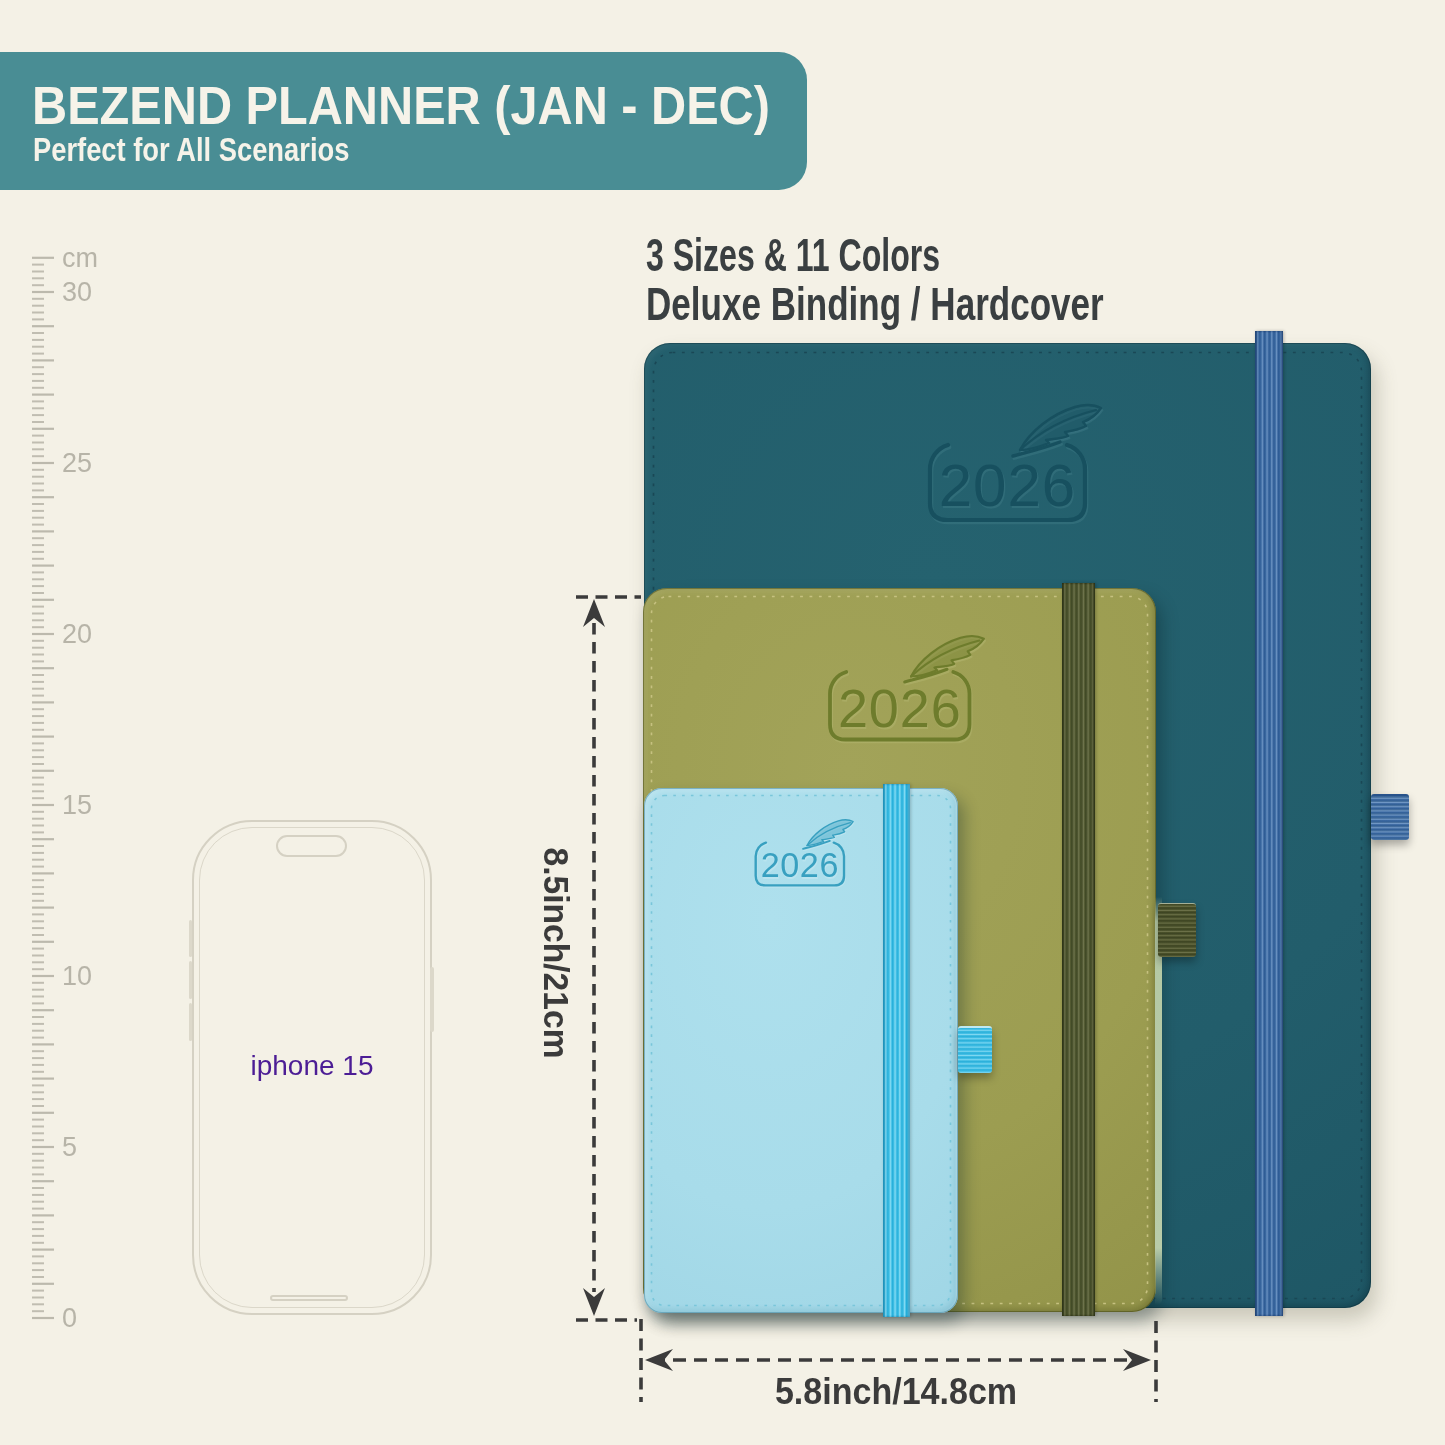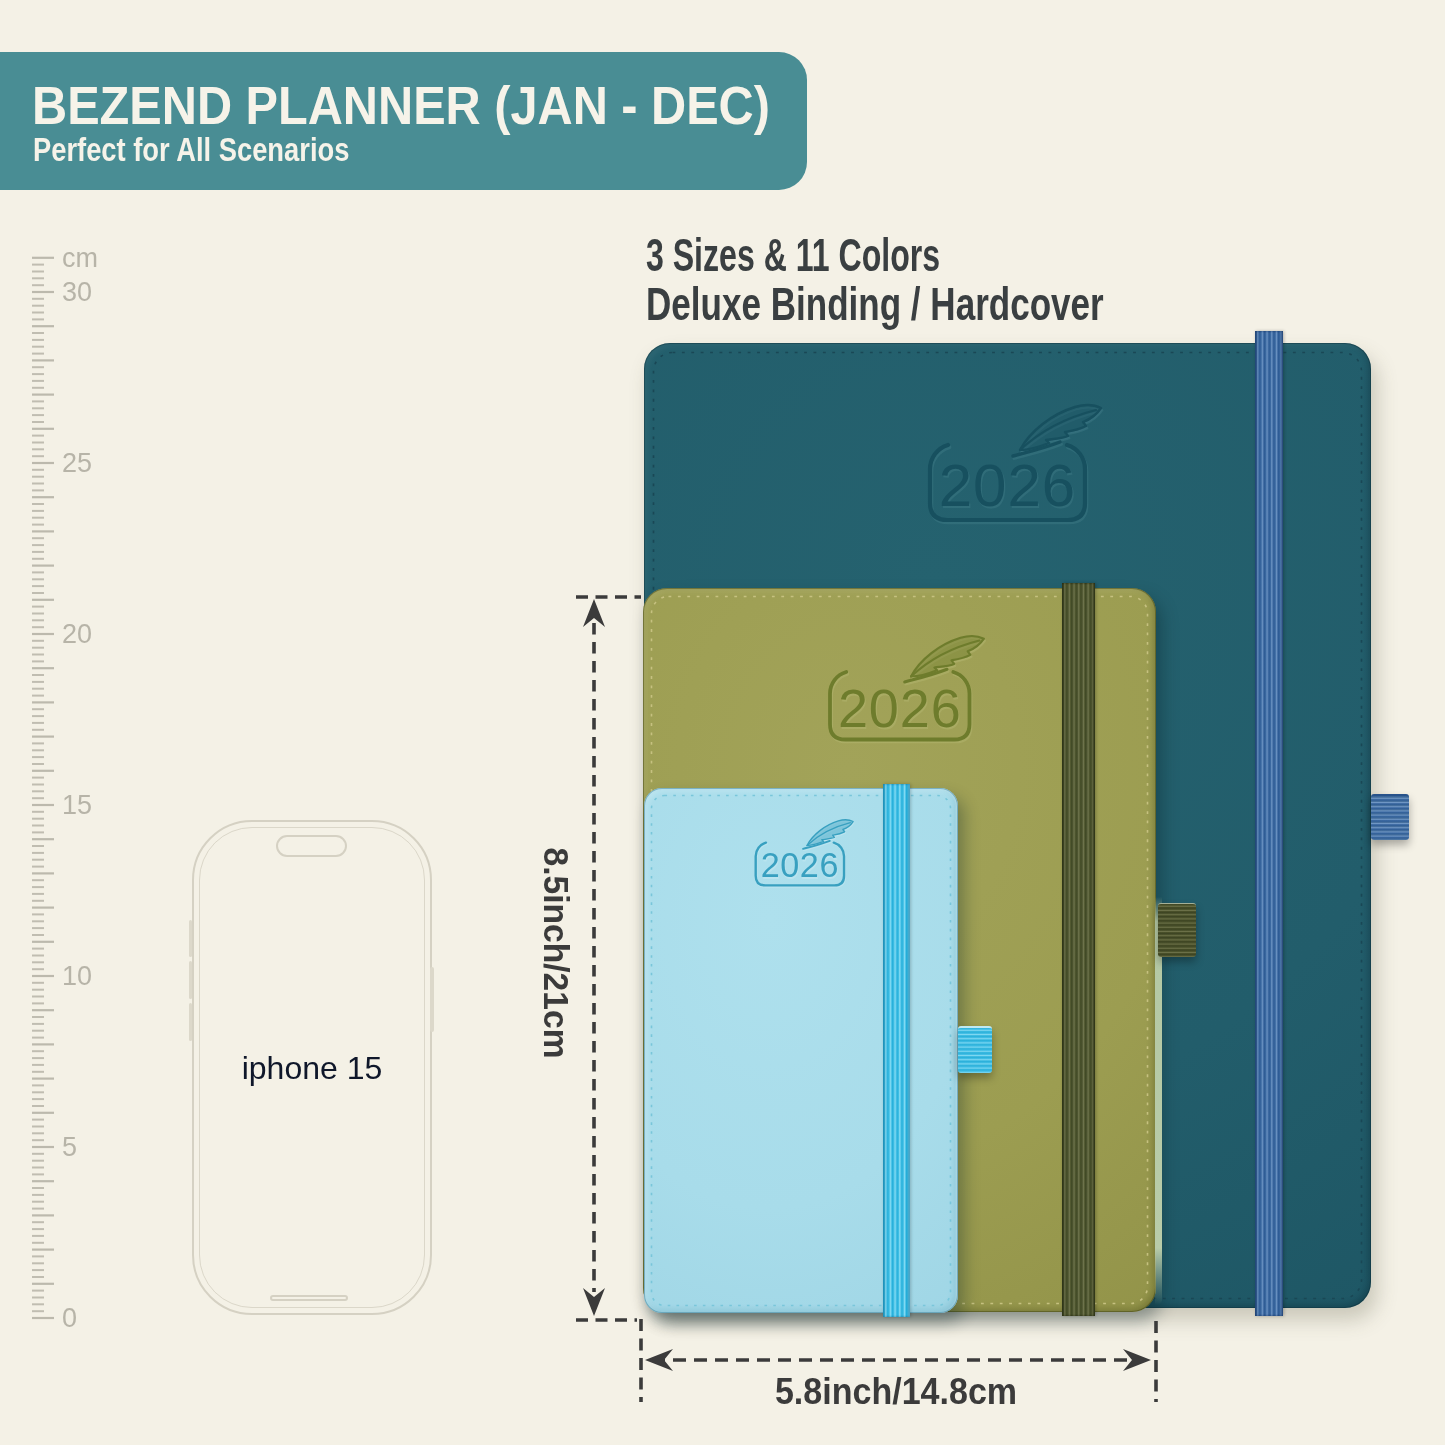--- a/index.html
+++ b/index.html
@@ -193,21 +193,21 @@
 <div class="abs" style="left:276px;top:835px;width:71px;height:22px;border:2px solid #d5d1c3;border-radius:12px;box-sizing:border-box;"></div>
 
 <div class="abs" style="left:188.5px;top:920px;width:3.5px;height:37px;background:#dcd8ca;border-radius:2px;"></div>
 
 <div class="abs" style="left:188.5px;top:961px;width:3.5px;height:38px;background:#dcd8ca;border-radius:2px;"></div>
 
 <div class="abs" style="left:188.5px;top:1003px;width:3.5px;height:38px;background:#dcd8ca;border-radius:2px;"></div>
 
 <div class="abs" style="left:430px;top:967px;width:3.5px;height:65px;background:#dcd8ca;border-radius:2px;"></div>
 
-<div class="abs" style="left:192px;top:1050px;width:240px;text-align:center;font-size:32px;color:#0f172a;">iphone 15</div>
+<div class="abs" style="left:192px;top:1050px;width:240px;text-align:center;font-size:28px;color:#4c1d95;">iphone 15</div>
 
 <div class="abs" style="left:270px;top:1295px;width:78px;height:6px;border:2px solid #d5d1c3;border-radius:4px;box-sizing:border-box;"></div>
 
 <svg width="0" height="0" style="position:absolute;">
   <defs>
     <g id="logo2026art">
       <path d="M 28,50 A 25,25 0 0 0 10,74 L 10,108 Q 10,125 27,125 L 148,125 Q 165,125 165,108 L 165,74 A 25,25 0 0 0 147,50" fill="none" stroke-width="4.2" stroke-linecap="round"></path>
       <text x="87.5" y="111" text-anchor="middle" font-family="Liberation Sans" font-size="60" letter-spacing="1" stroke="none">2026</text>
       <path d="M 93,61 C 108,57 122,54 140,47" fill="none" stroke-width="3.4" stroke-linecap="round"></path>
       <path d="M 100,55 C 110,36 132,19 155,12 C 165,9 175,10 181,13 C 177,19 171,24 163,27 L 166,31 C 158,35 151,36 145,37 L 148,41 C 140,44 132,44 126,45 L 129,48 C 119,52 107,55 100,55 Z" stroke-width="2.4" fill-opacity="0.42" stroke-linejoin="round"></path>

